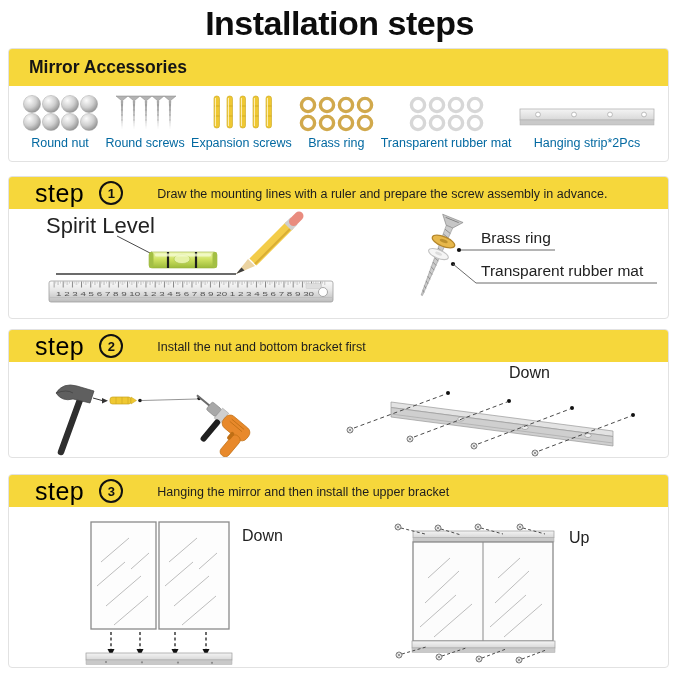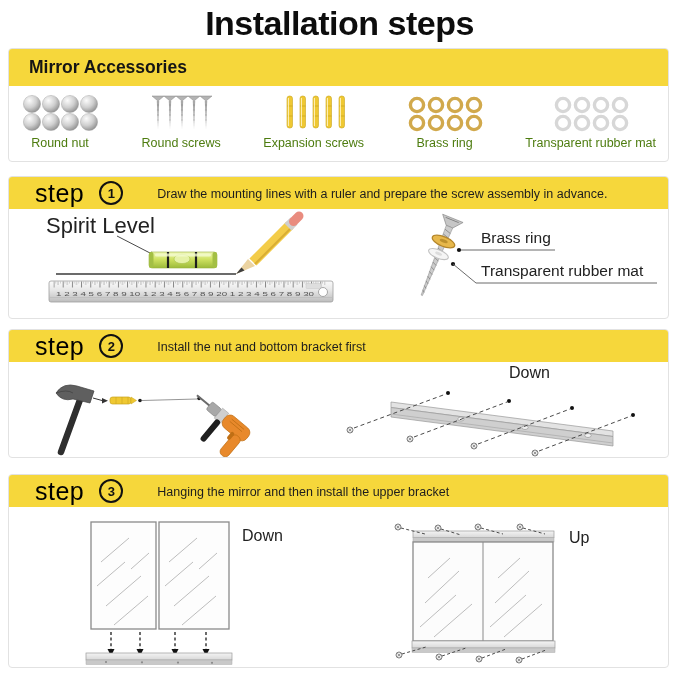--- a/index.html
+++ b/index.html
@@ -26,21 +26,21 @@
   .acc-header{
     height:37px;background:var(--yellow);display:flex;align-items:center;
     padding-left:20px;font-size:17.5px;font-weight:700;color:#151515;
   }
   .acc-row{
     display:flex;justify-content:space-between;align-items:flex-end;
     padding:6px 12px 0 12px;height:64px;box-sizing:border-box;
   }
   .acc-item{display:flex;flex-direction:column;align-items:center;}
   .acc-icon{display:flex;align-items:flex-end;justify-content:center;height:40px;}
-  .acc-label{font-size:12.5px;color:#4d7c0f;margin-top:4px;white-space:nowrap;}
+  .acc-label{font-size:12.5px;color:#0369a1;margin-top:4px;white-space:nowrap;}
   
   #step1{top:176px;height:143px;}
   #step2{top:329px;height:129px;}
   #step3{top:474px;height:194px;}
   .step-header{
     height:32px;background:var(--yellow);display:flex;align-items:center;padding-left:26px;
   }
   .step-word{font-size:25px;font-weight:400;color:#000000;letter-spacing:.5px;line-height:1;}
   .step-num{
     width:20px;height:20px;border:2px solid #111;border-radius:50%;
@@ -203,20 +203,35 @@
             <circle cx="10" cy="27" r="6.6"></circle>
               <circle cx="29" cy="27" r="6.6"></circle>
               <circle cx="48" cy="27" r="6.6"></circle>
               <circle cx="67" cy="27" r="6.6"></circle>
           </g>
         </svg>
       </span>
       <span class="acc-label">Transparent rubber mat</span>
     </div>
 
+    <div class="acc-item">
+      <span class="acc-icon">
+        <svg width="138" height="30" viewBox="0 0 138 30">
+          <rect x="2" y="7" width="134" height="11" fill="url(#gStrip)" stroke="#b3b3b3" stroke-width="0.8"></rect>
+          <rect x="2" y="18" width="134" height="5" fill="#c9c9c9" stroke="#b0b0b0" stroke-width="0.5"></rect>
+          <g fill="#ffffff" stroke="#a5a5a5" stroke-width="0.7">
+            <circle cx="20" cy="12.5" r="2.4"></circle>
+              <circle cx="56" cy="12.5" r="2.4"></circle>
+              <circle cx="92" cy="12.5" r="2.4"></circle>
+              <circle cx="126" cy="12.5" r="2.4"></circle>
+          </g>
+        </svg>
+      </span>
+      <span class="acc-label">Hanging strip*2Pcs</span>
+    </div>
 
   </div>
 </section>
 
 <section class="box" id="step1">
   <div class="step-header">
     <span class="step-word">step</span>
     <span class="step-num">1</span>
     <span class="step-desc">Draw the mounting lines with a ruler and prepare the screw assembly in advance.</span>
   </div>

